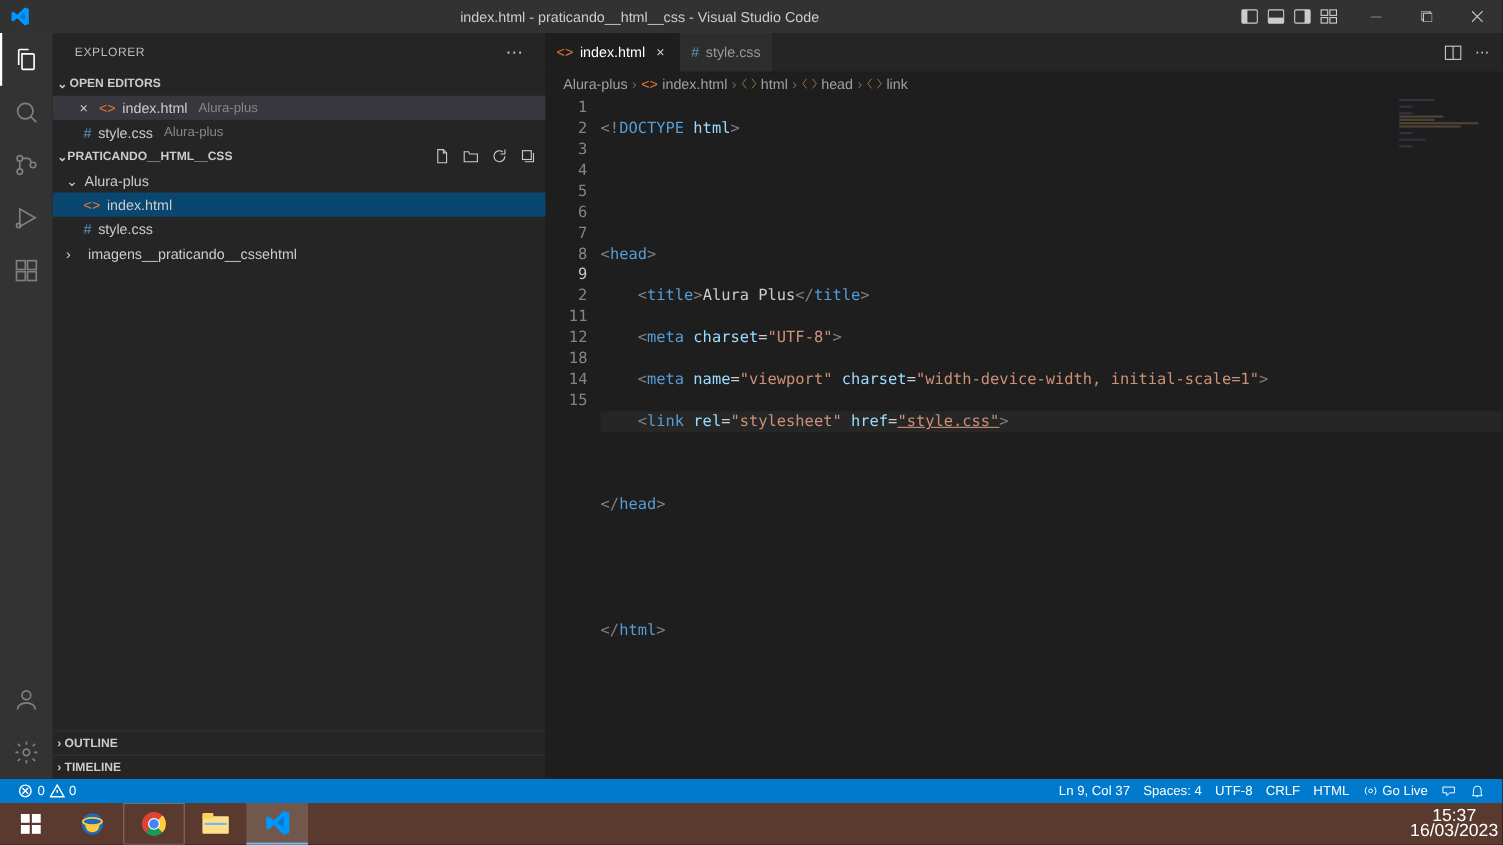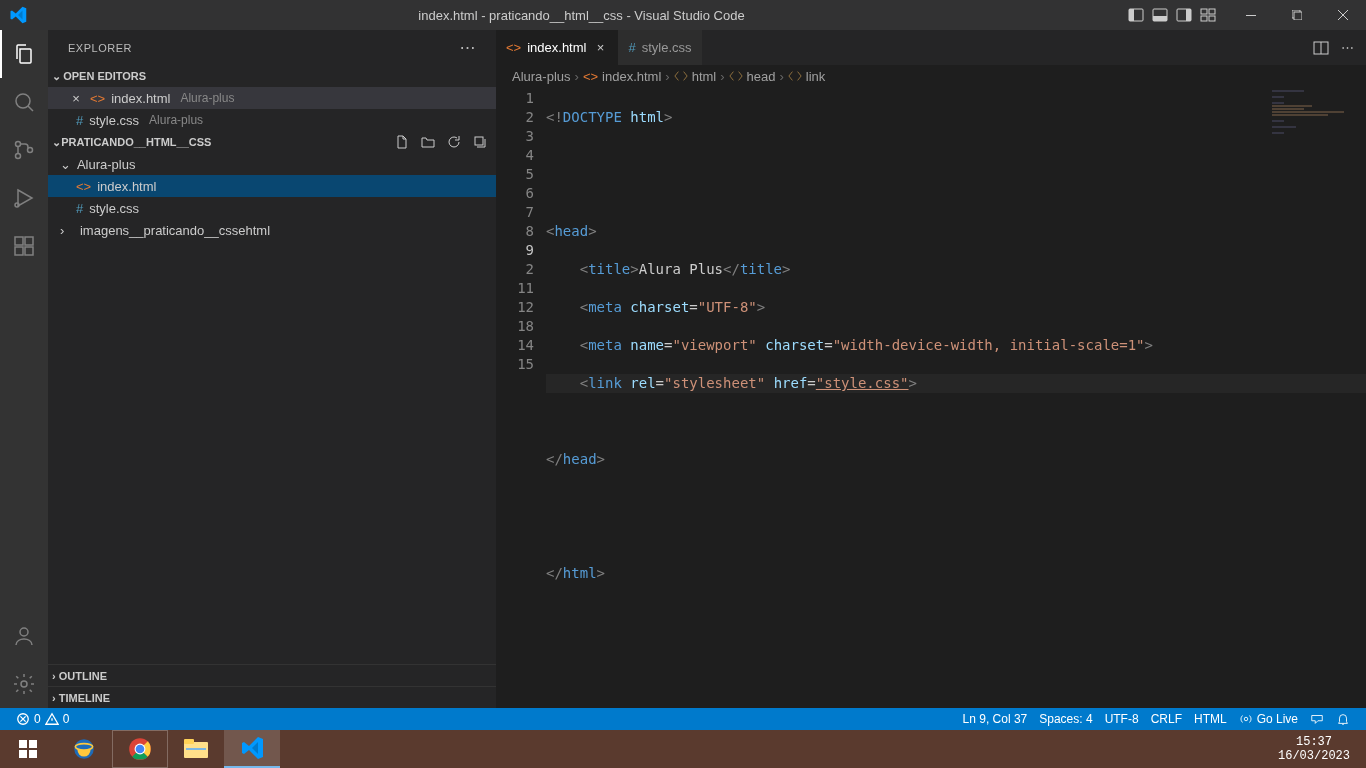--- a/index.html
+++ b/index.html
@@ -51,21 +51,21 @@
 .minimap { position:absolute; right:14px; top:2px; width:80px; height:50px; opacity:0.4;}
 .minimap .ml { height:2px; margin:1px 0;}
 .p-gray{color:#808080;} .p-blue{color:#569cd6;} .p-ltblue{color:#9cdcfe;} .p-str{color:#ce9178;}
 .underline{text-decoration:underline; text-decoration-color:#ce9178;}
 .statusbar{height:22px;background:#007acc;display:flex;align-items:center;color:#fff;font-size:12px;padding:0 10px;}
 .statusbar .seg{padding:0 6px;display:flex;align-items:center;gap:4px;}
 .statusbar .right{margin-left:auto;display:flex;}
 .taskbar{height:38px;background:#5a3a2e;display:flex;align-items:center;}
 .taskbar .btn{width:56px;height:38px;display:flex;align-items:center;justify-content:center;}
 .taskbar .btn.active{background:rgba(255,255,255,0.15);border-bottom:2px solid #76b9ed;}
-.taskbar .clock{margin-left:auto;color:#fff;font-size:12px;text-align:center;padding-right:16px;line-height:14px;font-family:Liberation Mono, monospace;}
+.taskbar .clock{margin-left:auto;color:#fff;font-size:16px;text-align:center;padding-right:4px;line-height:14px;}
 .icon-html{color:#e37933;}
 .icon-css{color:#519aba;}
 svg{display:block;}
 </style>
 </head>
 <body>
 
 <div class="titlebar">
   <div class="vscode-logo">
     <svg width="18" height="18" viewBox="0 0 24 24">

